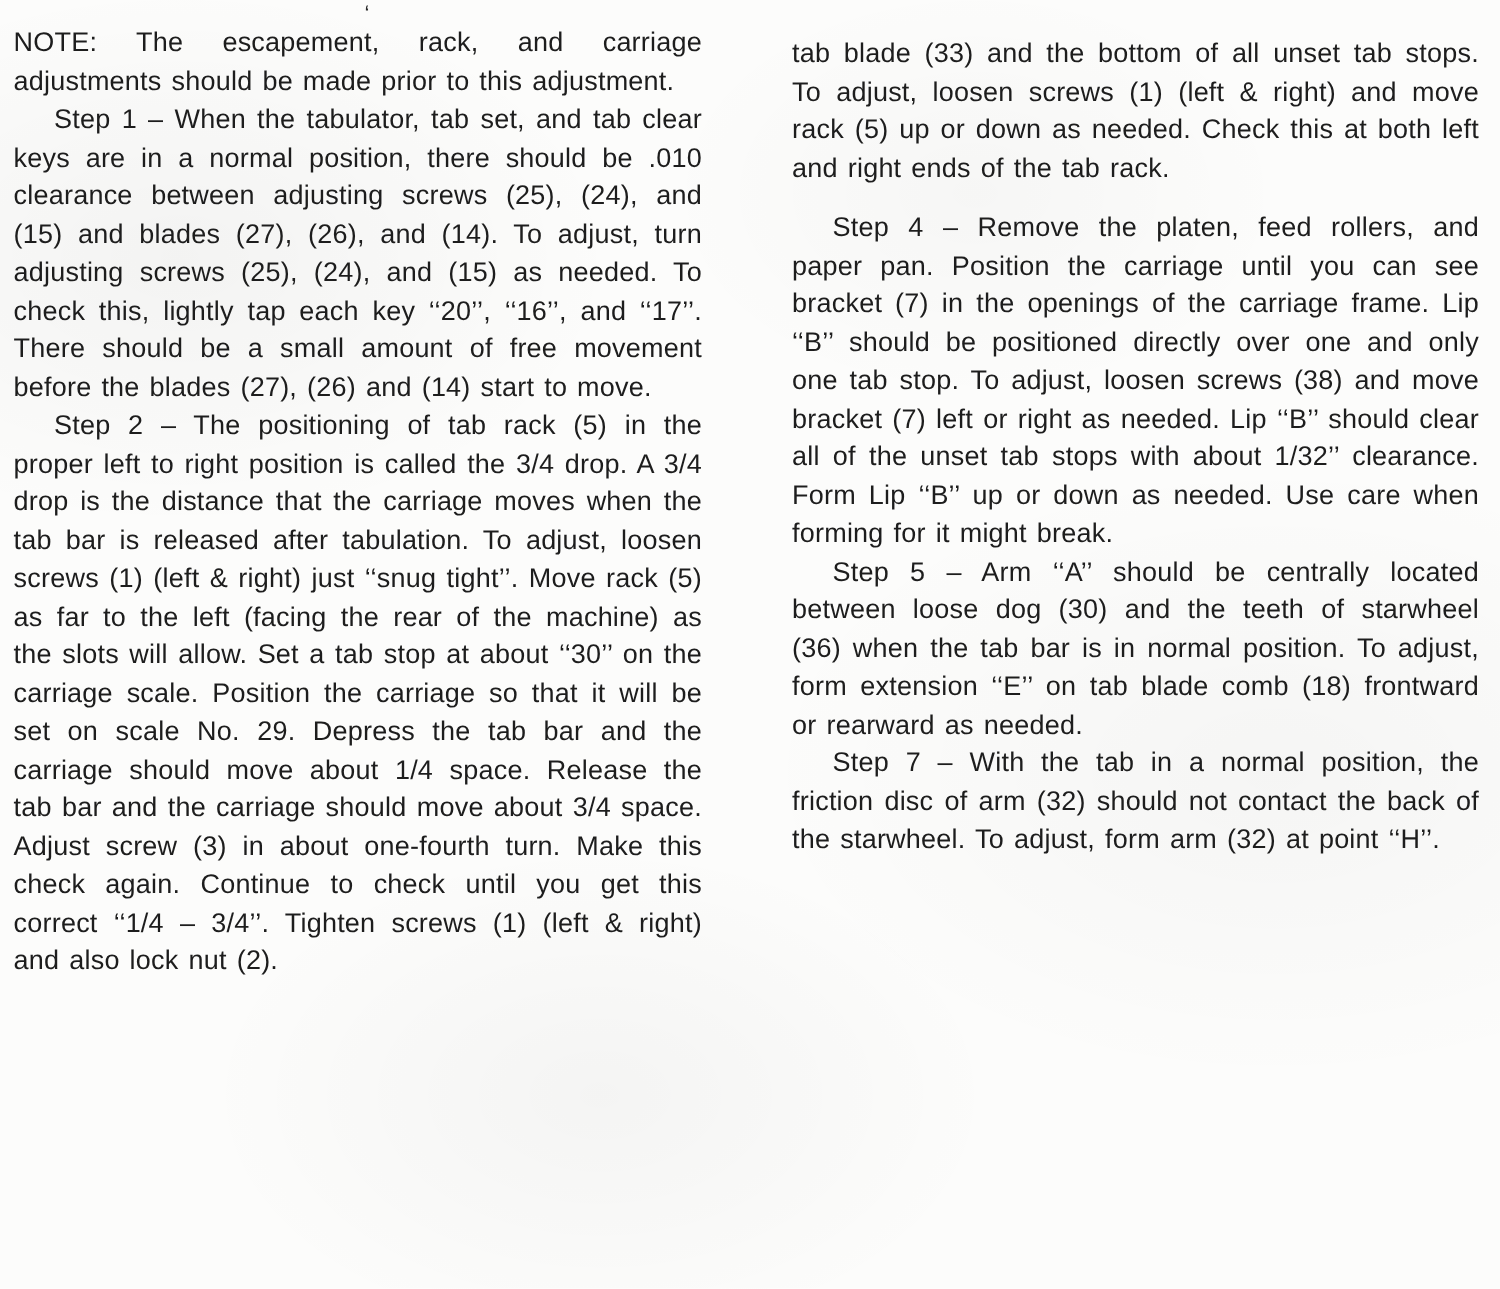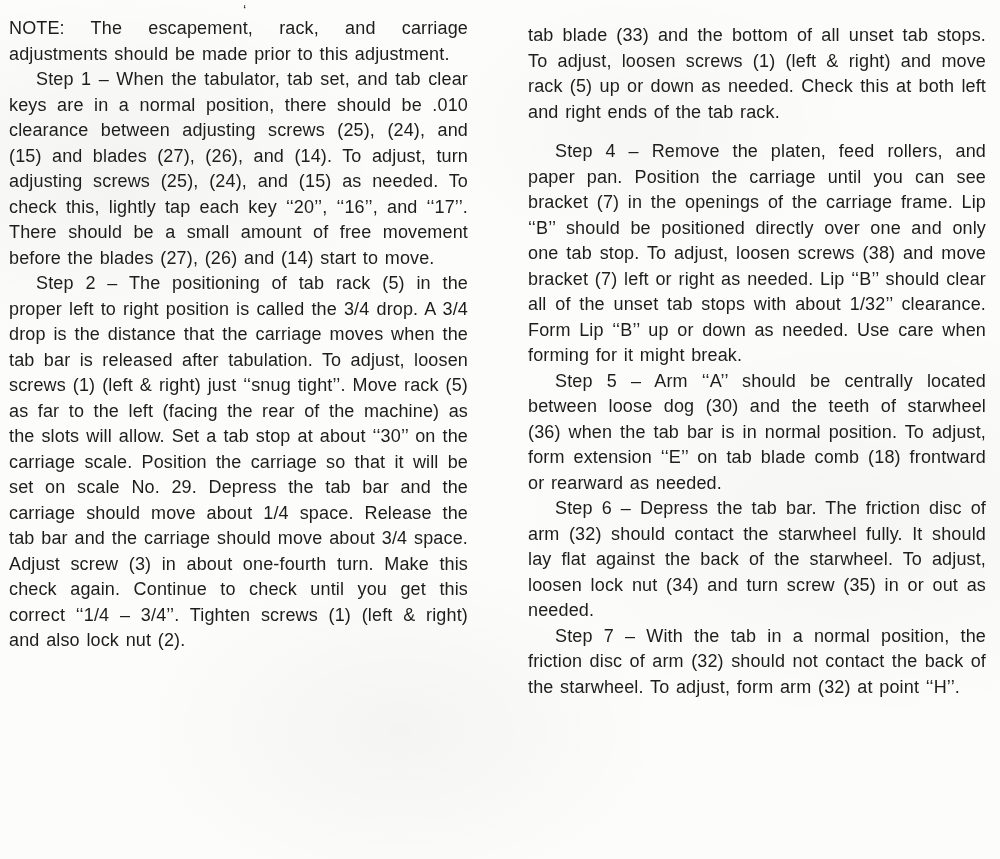--- a/index.html
+++ b/index.html
@@ -67,16 +67,15 @@
   <span class="artifact">‘</span>
   <div class="column left">
       <p class="para"><span>NOTE: The escapement, rack, and carriage adjustments should be made prior to this adjustment.</span></p>
       <p class="para indent"><span class="underlined">Step 1</span><span> – When the tabulator, tab set, and tab clear keys are in a normal position, there should be .010 clearance between adjusting screws (25), (24), and (15) and blades (27), (26), and (14). To adjust, turn adjusting screws (25), (24), and (15) as needed. To check this, lightly tap each key ‘‘20’’, ‘‘16’’, and ‘‘17’’. There should be a small amount of free movement before the blades (27), (26) and (14) start to move.</span></p>
       <p class="para indent"><span class="underlined">Step 2</span><span> – The positioning of tab rack (5) in the proper left to right position is called the 3/4 drop. A 3/4 drop is the distance that the carriage moves when the tab bar is released after tabulation. To adjust, loosen screws (1) (left &amp; right) just ‘‘snug tight’’. Move rack (5) as far to the left (facing the rear of the machine) as the slots will allow. Set a tab stop at about ‘‘30’’ on the carriage scale. Position the carriage so that it will be set on scale No. 29. Depress the tab bar and the carriage should move about 1/4 space. Release the tab bar and the carriage should move about 3/4 space. Adjust screw (3) in about one-fourth turn. Make this check again. Continue to check until you get this correct ‘‘1/4 – 3/4’’. Tighten screws (1) (left &amp; right) and also lock nut (2).</span></p>
     </div>
   <div class="column right">
       <p class="para"><span>tab blade (33) and the bottom of all </span><span class="underlined">unset</span><span> tab stops. To adjust, loosen screws (1) (left &amp; right) and move rack (5) up or down as needed. Check this at both left and right ends of the tab rack.</span></p>
       <p class="para indent spaced"><span class="underlined">Step 4</span><span> – Remove the platen, feed rollers, and paper pan. Position the carriage until you can see bracket (7) in the openings of the carriage frame. Lip ‘‘B’’ should be positioned directly over one and </span><span class="underlined">only</span><span> one tab stop. To adjust, loosen screws (38) and move bracket (7) left or right as needed. Lip ‘‘B’’ should clear all of the </span><span class="underlined">unset</span><span> tab stops with about 1/32’’ clearance. Form Lip ‘‘B’’ up or down as needed. Use care when forming for it might break.</span></p>
       <p class="para indent"><span class="underlined">Step 5</span><span> – Arm ‘‘A’’ should be centrally located between loose dog (30) and the teeth of starwheel (36) when the tab bar is in normal position. To adjust, form extension ‘‘E’’ on tab blade comb (18) frontward or rearward as needed.</span></p>
-      <p class="para indent"><span class="underlined">Step 6</span><span> – Depress the tab bar. The friction disc of arm (32) should contact the starwheel fully. It should lay flat against the back of the starwheel. To adjust, loosen lock nut (34) and turn screw (35) in or out as needed.</span></p>
       <p class="para indent"><span class="underlined">Step 7</span><span> – With the tab in a normal position, the friction disc of arm (32) should </span><span class="underlined">not</span><span> contact the back of the starwheel. To adjust, form arm (32) at point ‘‘H’’.</span></p>
     </div>
 </div>
 
 </body></html>

